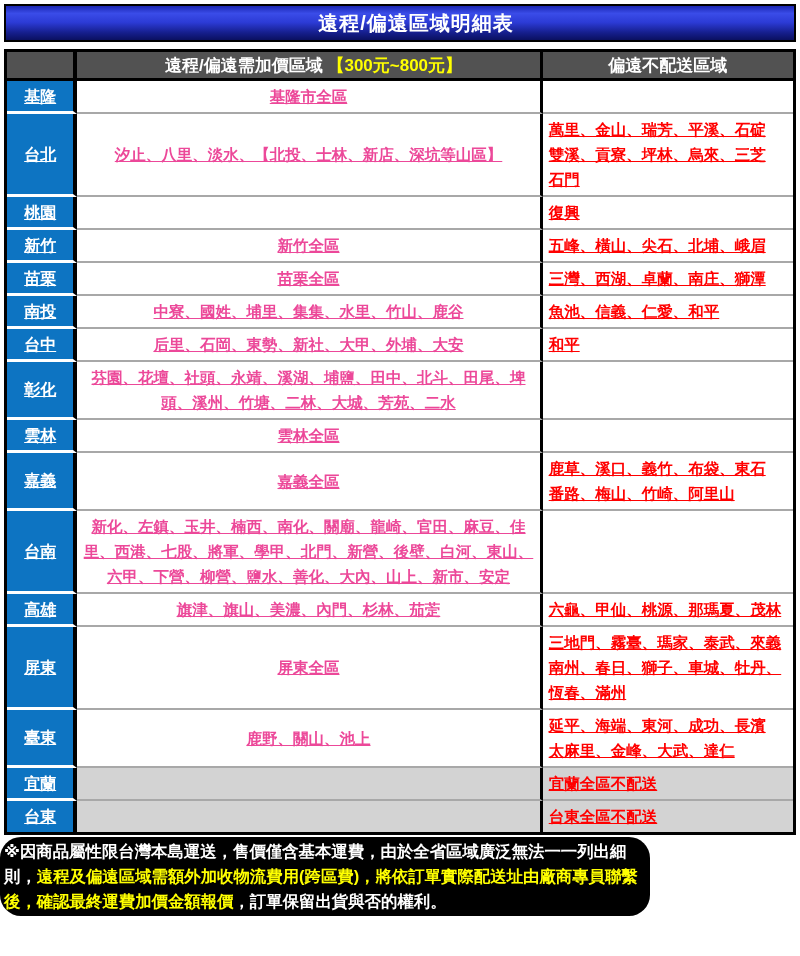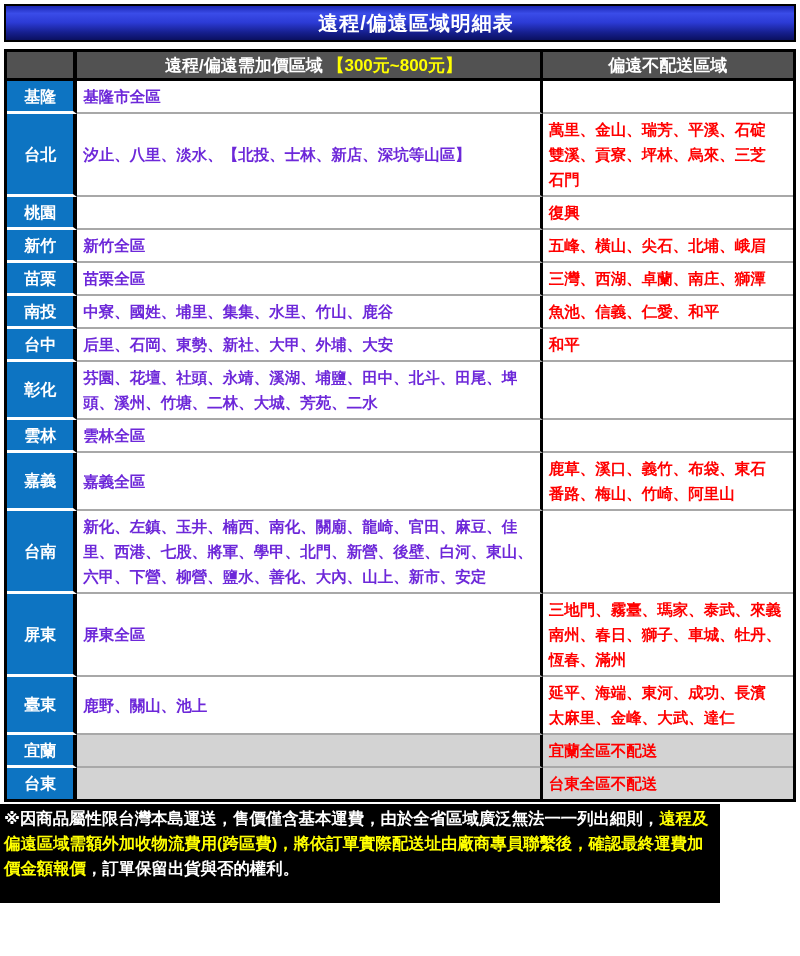--- a/index.html
+++ b/index.html
@@ -62,51 +62,52 @@
     background: #0d74c2;
     color: #fff;
     text-align: center;
     border-right: 4px solid #000;
     border-bottom: 3px solid #ffffff;
     font-size: 16px;
   }
   
   td.cell-mid {
     background: #fff;
-    color: #6d28d9;
-    text-align: left;
+    color: #ec4899;
+    text-align: center;
     padding: 3px 6px;
     border-right: 3px solid #000;
     border-bottom: 2px solid #a8a8a8;
     word-break: break-all;
   }
   td.cell-right {
     background: #fff;
     color: #ff0000;
     text-align: left;
     padding: 3px 6px;
     border-bottom: 2px solid #a8a8a8;
     white-space: pre-line;
     word-break: break-all;
   }
   tr.gray td.cell-mid, tr.gray td.cell-right { background: #d3d3d3; }
-  tr td { height: 30px; }
+  tr td { height: 30px; text-decoration: underline; }
   tr:last-child td { border-bottom: none; }
 
   
   .footnote {
     margin-top: 2px;
-    width: 720px;
+    width: 650px;
     min-height: 77px;
     background: #000;
     color: #fff;
     font-size: 16.4px;
     line-height: 25px;
-    padding: 2px 4px 22px 4px;
+    padding: 2px 4px 2px 4px;
     word-break: break-all;
+    border-radius: 21px;
   }
   .footnote .hl { color: #ffff00; }
 </style>
 </head>
 <body>
 
 <div class="page">
 
   <div class="title-bar">
     <span>遠程/偏遠區域明細表</span>
@@ -180,20 +181,25 @@
       <td class="cell-mid">嘉義全區</td>
       <td class="cell-right">鹿草、溪口、義竹、布袋、東石
 番路、梅山、竹崎、阿里山</td>
     </tr>
     <tr>
       <td class="cell-region">台南</td>
       <td class="cell-mid">新化、左鎮、玉井、楠西、南化、關廟、龍崎、官田、麻豆、佳里、西港、七股、將軍、學甲、北門、新營、後壁、白河、東山、六甲、下營、柳營、鹽水、善化、大內、山上、新市、安定</td>
       <td class="cell-right"></td>
     </tr>
     <tr>
+      <td class="cell-region">高雄</td>
+      <td class="cell-mid">旗津、旗山、美濃、內門、杉林、茄萣</td>
+      <td class="cell-right">六龜、甲仙、桃源、那瑪夏、茂林</td>
+    </tr>
+    <tr>
       <td class="cell-region">屏東</td>
       <td class="cell-mid">屏東全區</td>
       <td class="cell-right">三地門、霧臺、瑪家、泰武、來義
 南州、春日、獅子、車城、牡丹、
 恆春、滿州</td>
     </tr>
     <tr>
       <td class="cell-region">臺東</td>
       <td class="cell-mid">鹿野、關山、池上</td>
       <td class="cell-right">延平、海端、東河、成功、長濱

